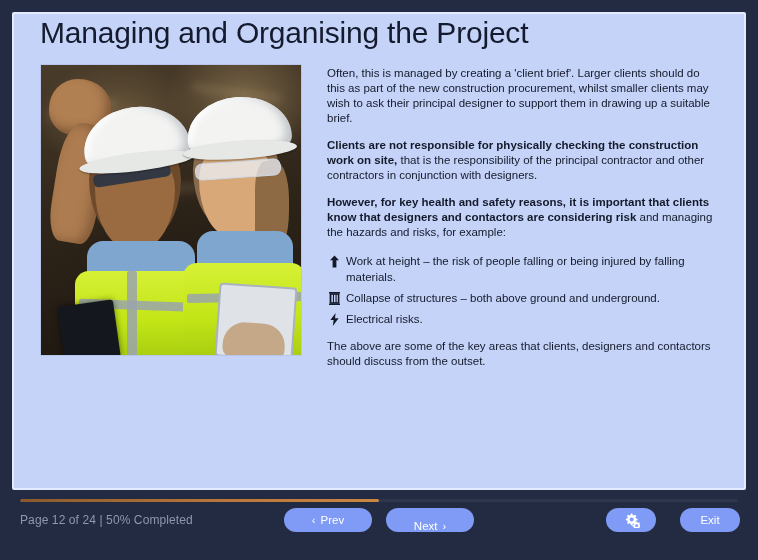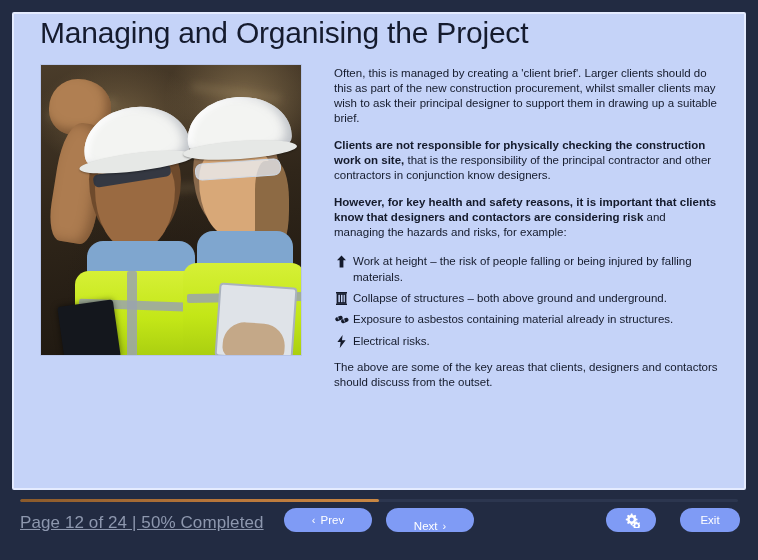--- a/index.html
+++ b/index.html
@@ -47,21 +47,21 @@
     line-height: 1.32;
     color: #121829;
     margin: 0 0 12px 0;
     max-width: 690px;
   }
 
   
   #body-columns {
     display: flex;
     align-items: flex-start;
-    gap: 32px;
+    gap: 25px;
   }
 
   #photo-column {
     flex: 0 0 262px;
   }
 
   
   #scene-photo {
     position: relative;
     width: 262px;
@@ -172,24 +172,23 @@
     height: 100%;
     width: 50%;
     background: linear-gradient(90deg, #8a5a2b 0%, #b8763a 55%, #c98743 100%);
     border-radius: 2px;
   }
 
   #page-status {
     position: absolute;
     left: 20px;
     top: 23px;
-    font-size: 17px;
+    font-size: 12px;
     color: #8d97ae;
     letter-spacing: 0.1px;
-    text-decoration: underline;
   }
 
   #nav-group {
     position: absolute;
     left: 0;
     right: 0;
     top: 18px;
     display: flex;
     justify-content: center;
     gap: 14px;
@@ -282,21 +281,21 @@
         </div>
       </div>
 
       <div id="text-column">
 
         <p class="tp">
           <span>Often, this is managed by creating a 'client brief'. Larger clients should do this as part of the new construction procurement, whilst smaller clients may wish to ask their principal designer to support them in drawing up a suitable brief.</span>
         </p>
 
         <p class="tp">
-          <b>Clients are not responsible for physically checking the construction work on site,</b><span> that is the responsibility of the principal contractor and other contractors in conjunction know designers.</span>
+          <b>Clients are not responsible for physically checking the construction work on site,</b><span> that is the responsibility of the principal contractor and other contractors in conjunction with designers.</span>
         </p>
 
         <p class="tp">
           <b>However, for key health and safety reasons, it is important that clients know that designers and contactors are considering risk</b><span> and managing the hazards and risks, for example:</span>
         </p>
 
         <ul id="hazard-list">
           <li>
             <span class="hz-icon">
               <svg width="11" height="13" viewBox="0 0 11 13">
@@ -313,35 +312,20 @@
                 <rect x="0" y="11.6" width="11" height="1.4" fill="currentColor"></rect>
                 <rect x="2.4" y="2.8" width="1.5" height="7.4" fill="#c5d3f8"></rect>
                 <rect x="5.0" y="2.8" width="1.5" height="7.4" fill="#c5d3f8"></rect>
                 <rect x="7.6" y="2.8" width="1.2" height="7.4" fill="#c5d3f8"></rect>
               </svg>
             </span>
             <span>Collapse of structures – both above ground and underground.</span>
           </li>
           <li>
             <span class="hz-icon">
-              <svg width="14" height="11" viewBox="0 0 14 11">
-                <g fill="currentColor">
-                  <rect x="0.2" y="2.4" width="7.6" height="4.2" rx="2.1" transform="rotate(-22 4 4.5)"></rect>
-                  <rect x="6.0" y="4.4" width="7.6" height="4.2" rx="2.1" transform="rotate(-22 9.8 6.5)"></rect>
-                </g>
-                <g stroke="#c5d3f8" stroke-width="0.8">
-                  <line x1="2.2" y1="1.6" x2="3.6" y2="5.4"></line>
-                  <line x1="8.2" y1="3.8" x2="9.6" y2="7.6"></line>
-                </g>
-              </svg>
-            </span>
-            <span>Exposure to asbestos containing material already in structures.</span>
-          </li>
-          <li>
-            <span class="hz-icon">
               <svg width="9" height="13" viewBox="0 0 9 13">
                   <path d="M5.6 0 L0.4 7.1 H3.6 L2.8 13 L8.6 5.3 H5.0 Z" fill="currentColor"></path>
                 </svg>
             </span>
             <span>Electrical risks.</span>
           </li>
         </ul>
 
         <p class="tp">The above are some of the key areas that clients, designers and contactors should discuss from the outset.</p>
       </div>

